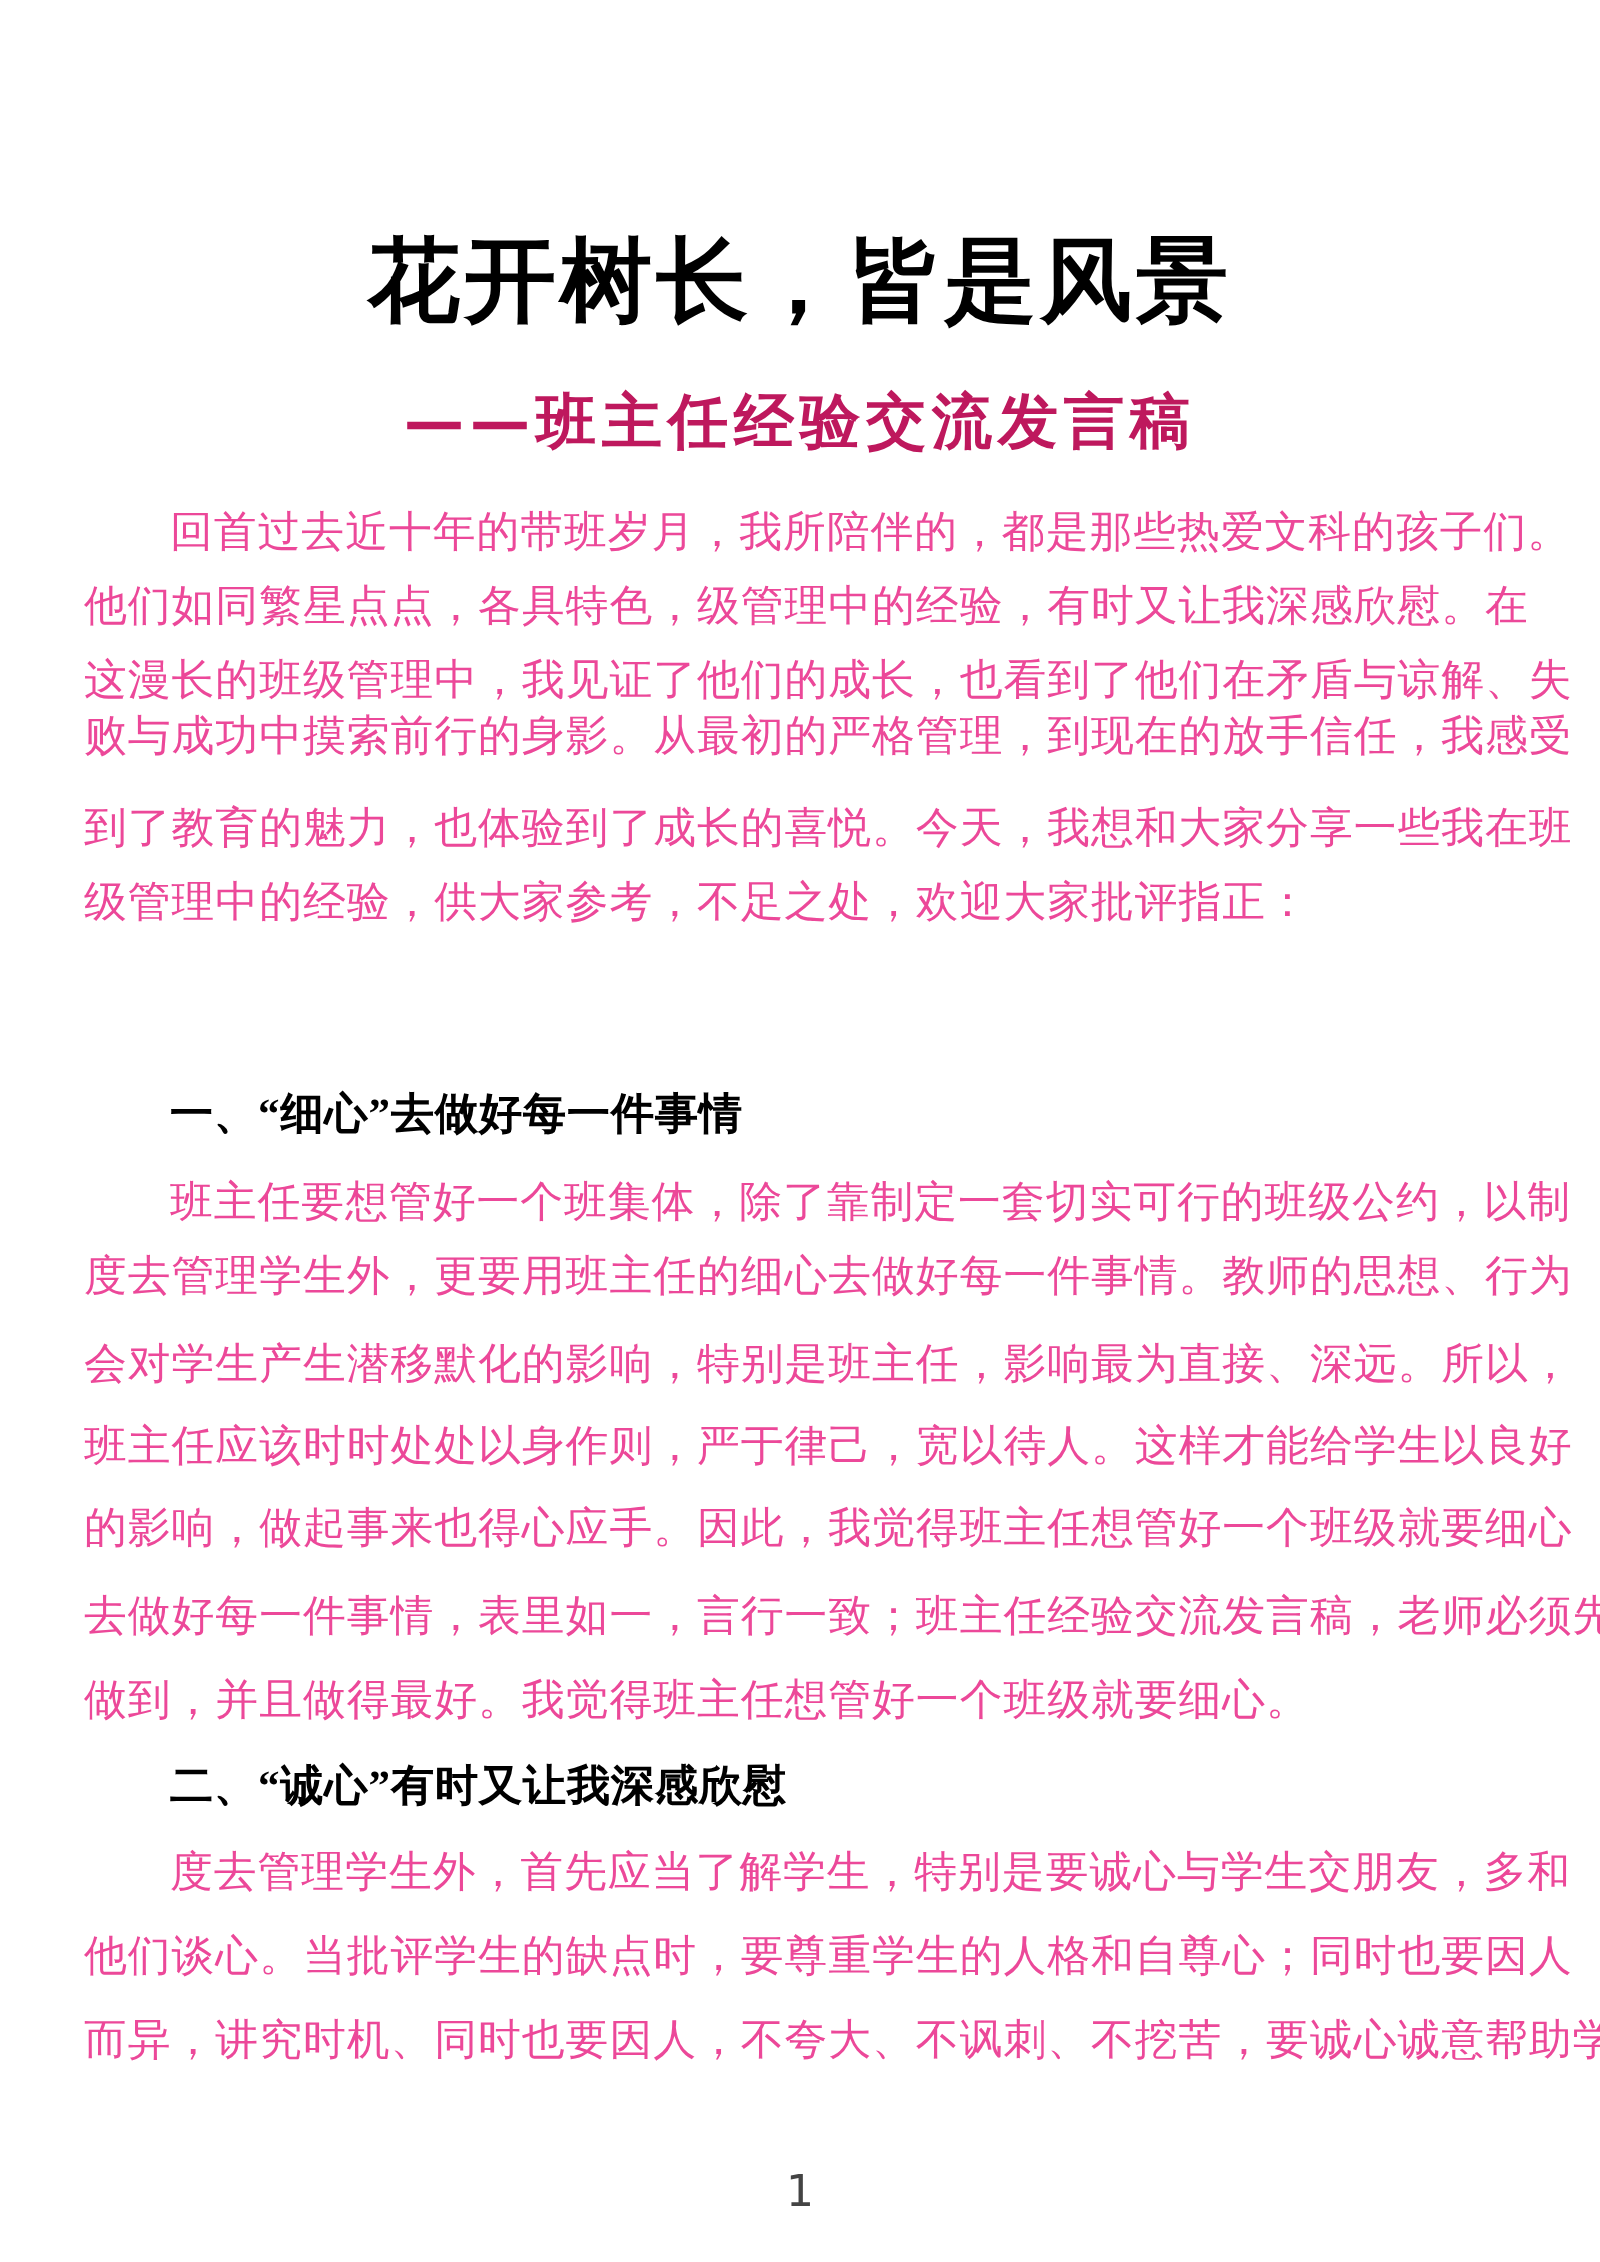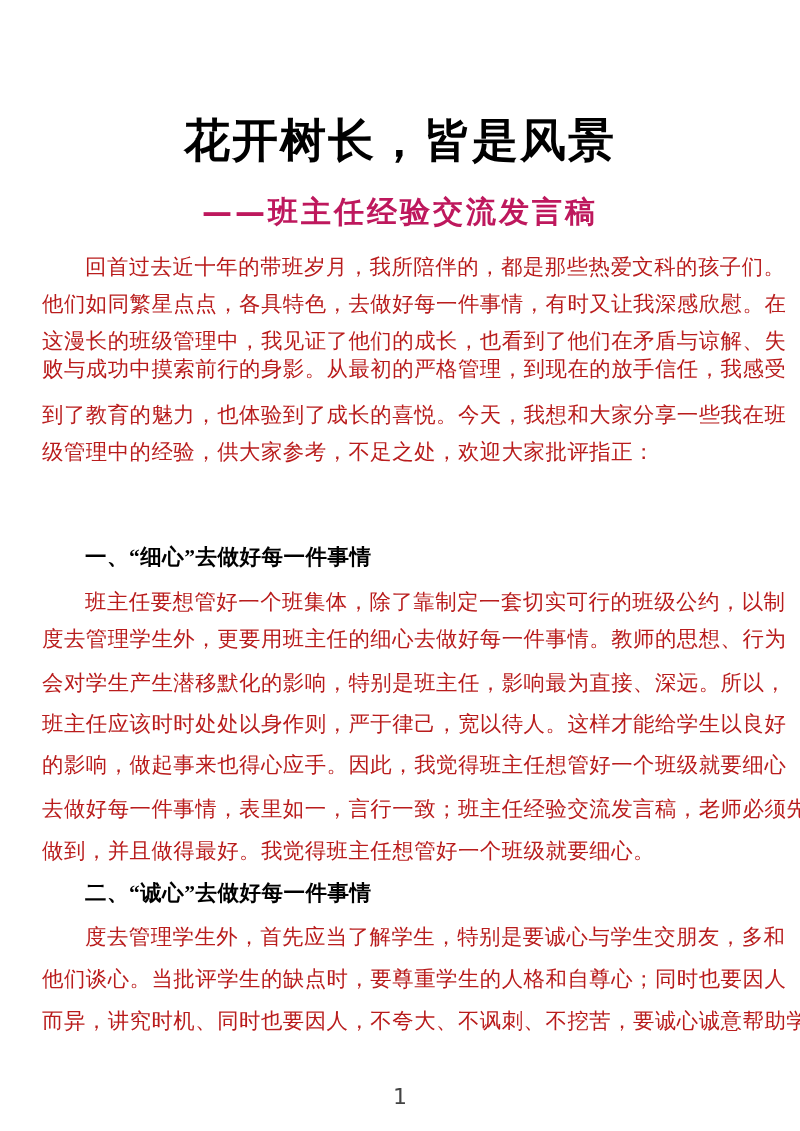--- a/index.html
+++ b/index.html
@@ -11,21 +11,21 @@
     letter-spacing: 2px; color: #000;
   }
   .subtitle {
     position: absolute; left: 150px; width: 500px; top: 190px; text-align: center;
     font-family: "DejaVu Sans", sans-serif; font-weight: bold; font-size: 30px; line-height: 44px;
     letter-spacing: 3px; color: #be185d;
   }
   .body-line {
     position: absolute; left: 42px; width: 716px; height: 37px;
     font-family: "DejaVu Serif", serif; font-size: 21.4px; line-height: 37px;
-    white-space: nowrap; color: #b91c1c; text-align: justify; text-align-last: justify;
+    white-space: nowrap; color: #ec4899; text-align: justify; text-align-last: justify;
     letter-spacing: 0.5px;
   }
   .body-line.first { left: 85px; width: 673px; }
   .body-line.last { text-align-last: left; }
   .heading {
     position: absolute; left: 85px; height: 40px;
     font-family: Liberation Serif, serif; font-weight: bold; font-size: 21.5px; line-height: 40px;
     white-space: nowrap; color: #000; letter-spacing: 0.5px;
   }
   .page-number {
@@ -36,39 +36,39 @@
 </head>
 <body>
 
 <div class="page">
 
   <div class="title">花开树长，皆是风景</div>
   <div class="subtitle">——班主任经验交流发言稿</div>
 
   <div>
     <div class="body-line first" style="top:248px">回首过去近十年的带班岁月，我所陪伴的，都是那些热爱文科的孩子们。</div>
-    <div class="body-line" style="top:285px">他们如同繁星点点，各具特色，去做好每一件事情，有时又让我深感欣慰。在</div>
+    <div class="body-line" style="top:285px">他们如同繁星点点，各具特色，级管理中的经验，有时又让我深感欣慰。在</div>
     <div class="body-line" style="top:322px">这漫长的班级管理中，我见证了他们的成长，也看到了他们在矛盾与谅解、失</div>
     <div class="body-line" style="top:350px">败与成功中摸索前行的身影。从最初的严格管理，到现在的放手信任，我感受</div>
     <div class="body-line" style="top:396px">到了教育的魅力，也体验到了成长的喜悦。今天，我想和大家分享一些我在班</div>
     <div class="body-line last" style="top:433px">级管理中的经验，供大家参考，不足之处，欢迎大家批评指正：</div>
   </div>
 
   <div>
     <div class="heading" style="top:537px">一、“细心”去做好每一件事情</div>
     <div class="body-line first" style="top:583px">班主任要想管好一个班集体，除了靠制定一套切实可行的班级公约，以制</div>
     <div class="body-line" style="top:620px">度去管理学生外，更要用班主任的细心去做好每一件事情。教师的思想、行为</div>
     <div class="body-line" style="top:664px">会对学生产生潜移默化的影响，特别是班主任，影响最为直接、深远。所以，</div>
     <div class="body-line" style="top:705px">班主任应该时时处处以身作则，严于律己，宽以待人。这样才能给学生以良好</div>
     <div class="body-line" style="top:746px">的影响，做起事来也得心应手。因此，我觉得班主任想管好一个班级就要细心</div>
     <div class="body-line" style="top:790px">去做好每一件事情，表里如一，言行一致；班主任经验交流发言稿，老师必须先</div>
     <div class="body-line last" style="top:832px">做到，并且做得最好。我觉得班主任想管好一个班级就要细心。</div>
   </div>
 
   <div>
-    <div class="heading" style="top:873px">二、“诚心”去做好每一件事情</div>
+    <div class="heading" style="top:873px">二、“诚心”有时又让我深感欣慰</div>
     <div class="body-line first" style="top:918px">度去管理学生外，首先应当了解学生，特别是要诚心与学生交朋友，多和</div>
     <div class="body-line" style="top:960px">他们谈心。当批评学生的缺点时，要尊重学生的人格和自尊心；同时也要因人</div>
     <div class="body-line" style="top:1002px">而异，讲究时机、同时也要因人，不夸大、不讽刺、不挖苦，要诚心诚意帮助学</div>
   </div>
 
   <div class="page-number">1</div>
 </div>
 
 </body></html>

